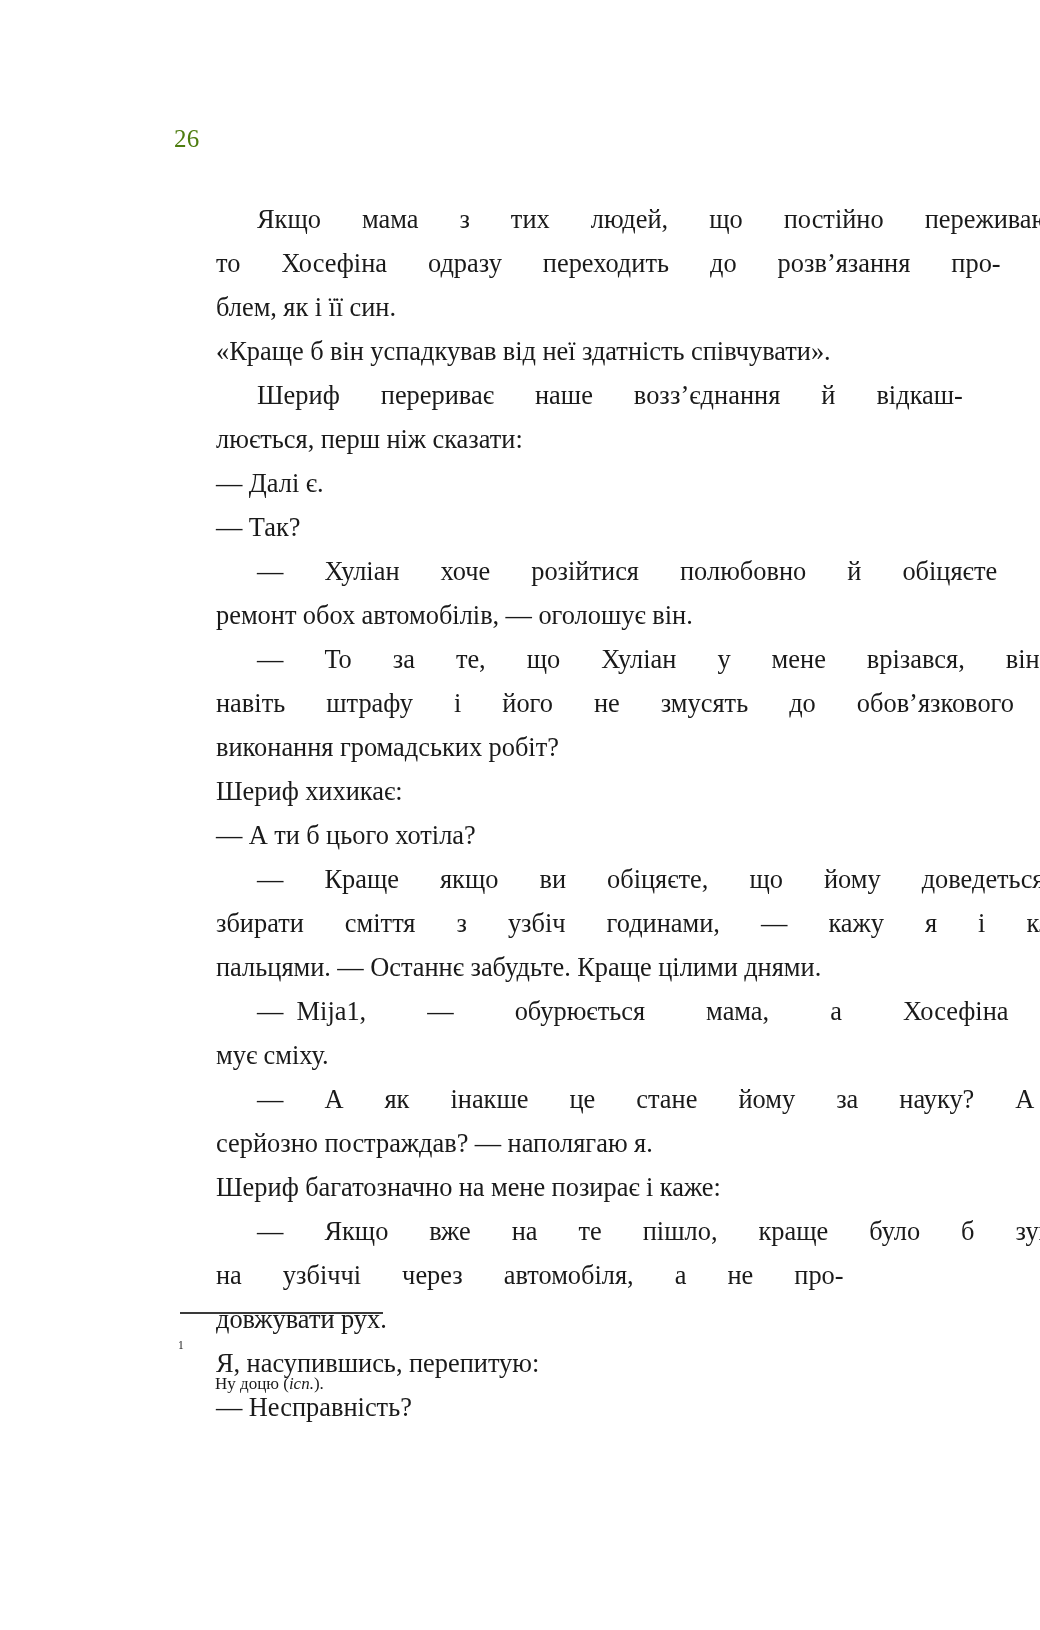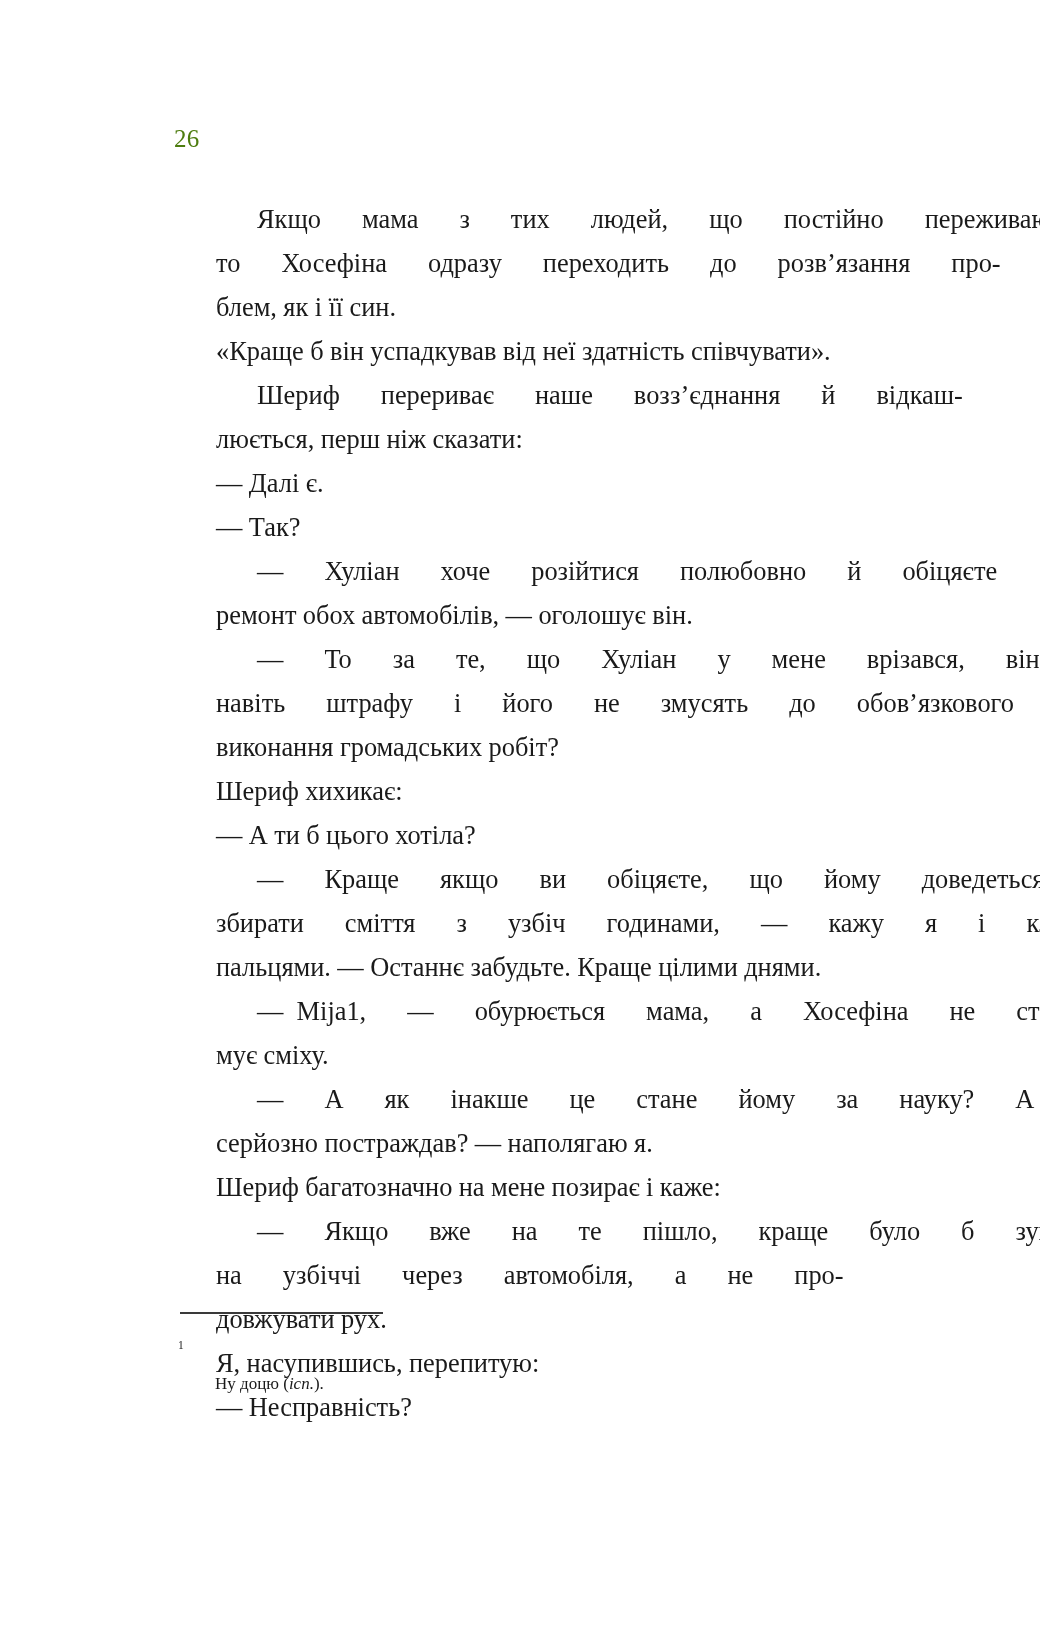--- a/index.html
+++ b/index.html
@@ -235,21 +235,21 @@
           <span>—</span>
           <span>кажу</span>
           <span>я</span>
           <span>і</span>
           <span>клацаю</span>
         </span>
       <span class="ln"><span>пальцями. — Останнє забудьте. Краще цілими днями.</span></span>
     </p>
 
     <p class="para">
-      <span class="ln j" style="padding-left: 41px;">
+      <span class="ln j" style="padding-left: 41px; gap: 20px;">
           <span>— Mija1,</span>
           <span>—</span>
           <span>обурюється</span>
           <span>мама,</span>
           <span>а</span>
           <span>Хосефіна</span>
           <span>не</span>
           <span>стри-</span>
         </span>
       <span class="ln"><span>мує сміху.</span></span>

